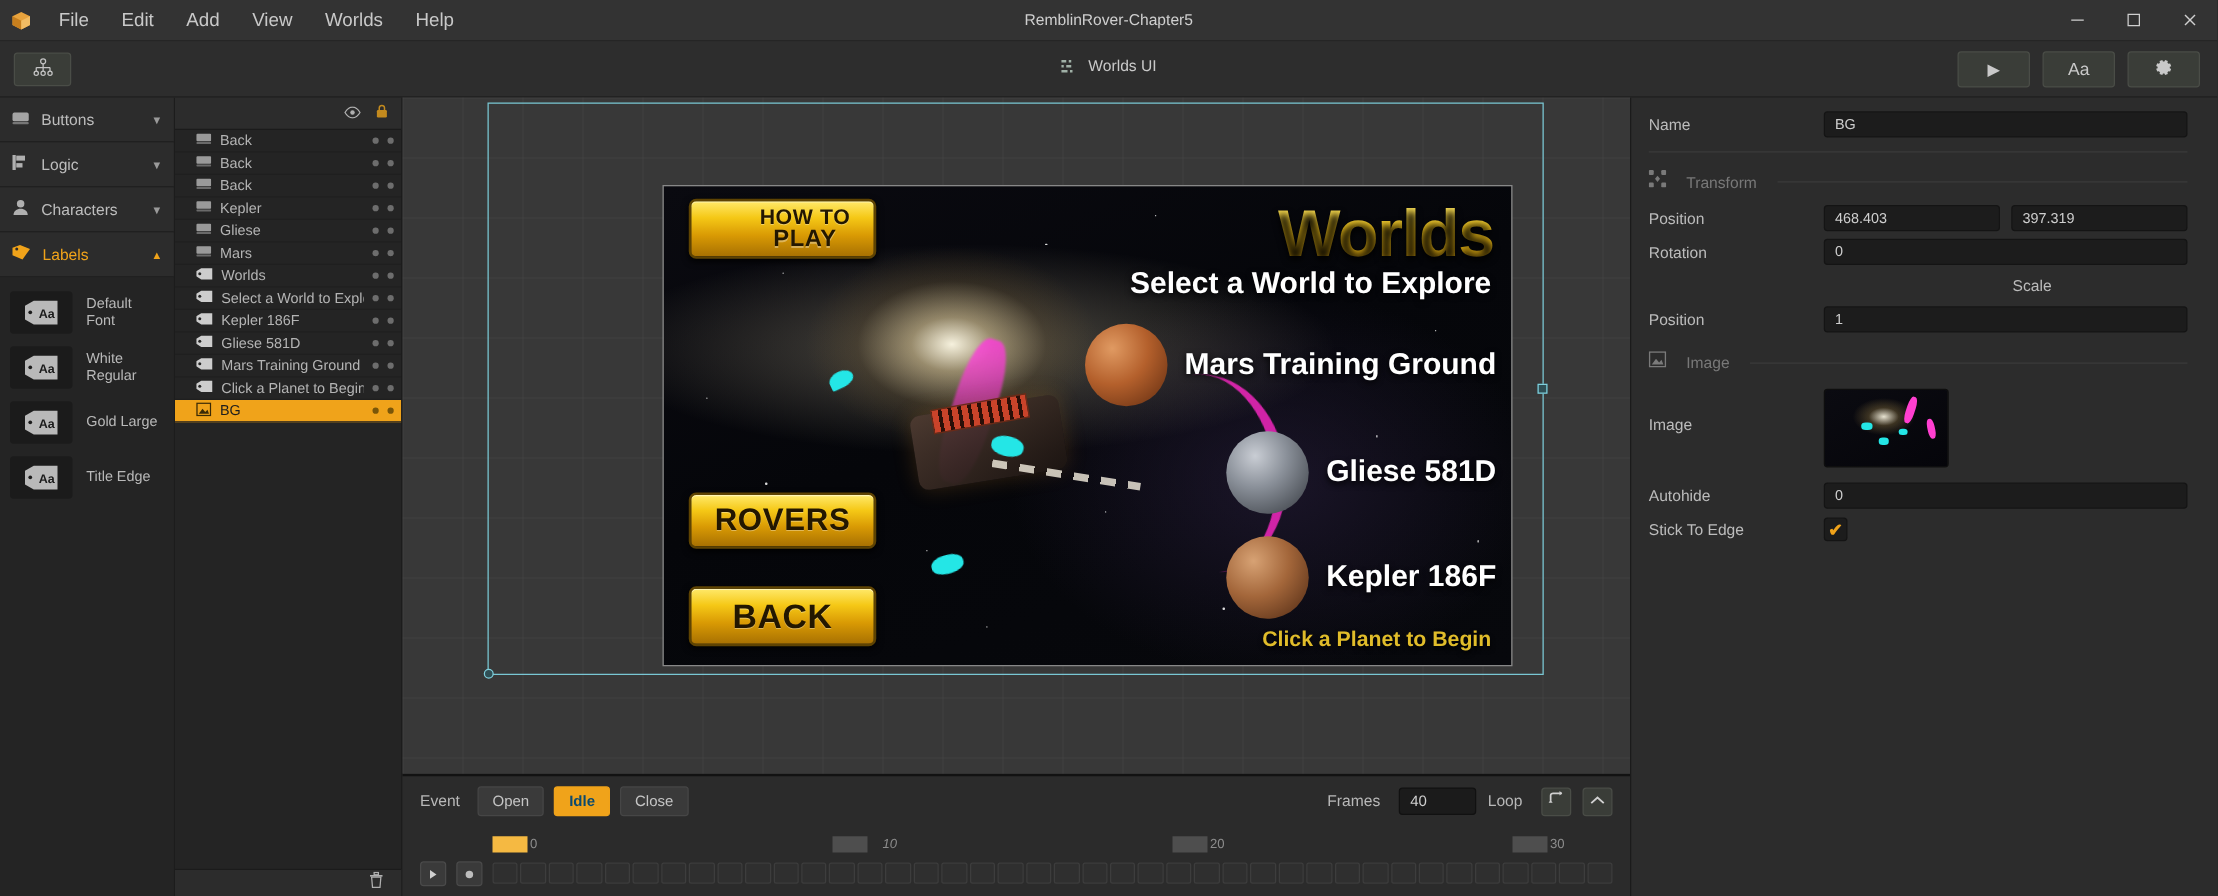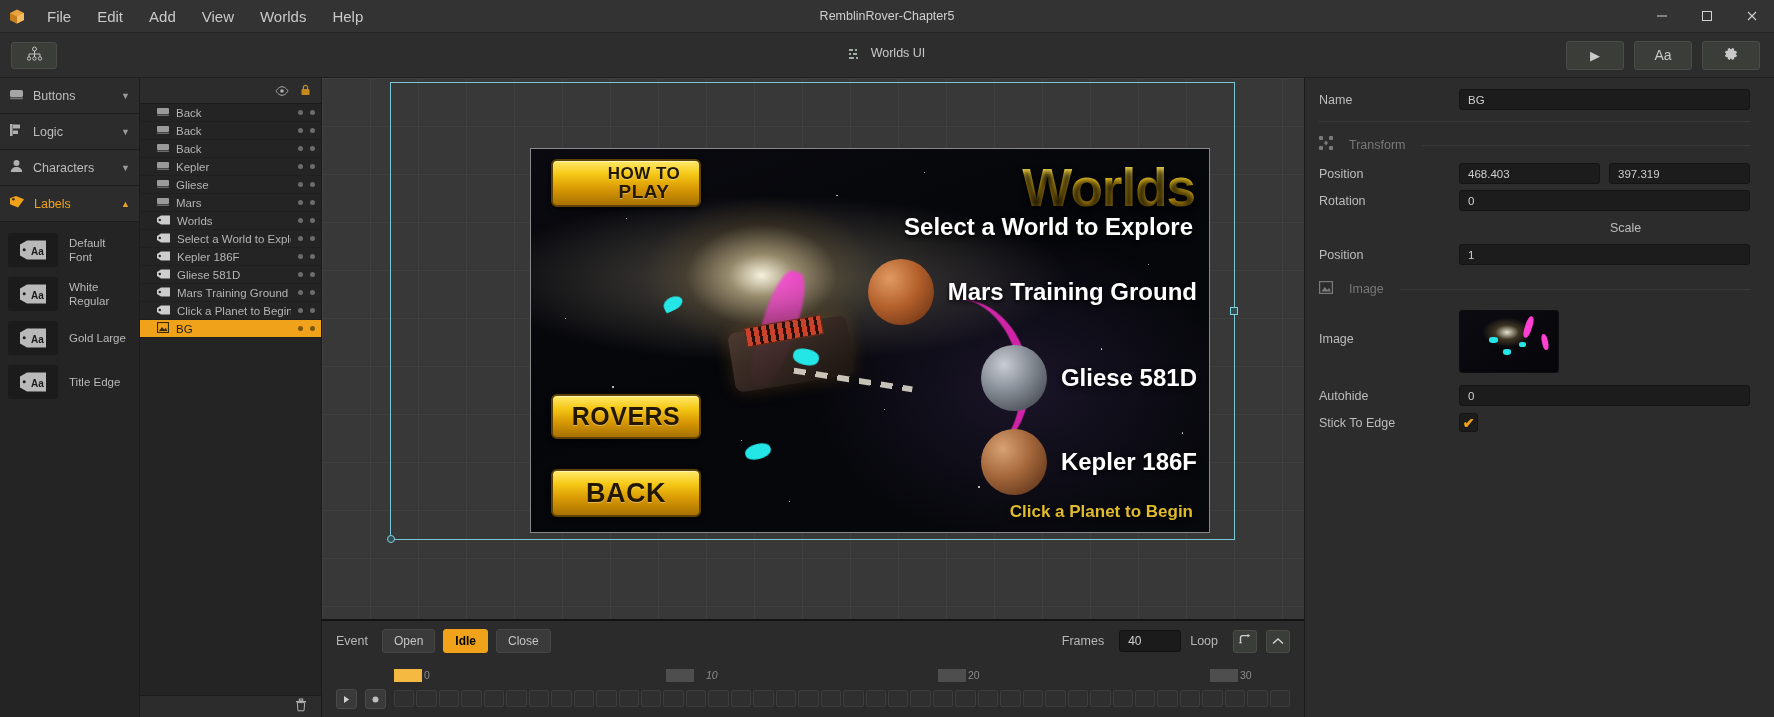--- a/index.html
+++ b/index.html
@@ -208,21 +208,21 @@
   .timeline {
     height: 98px; flex: 0 0 98px; background: #2b2b2b; border-top: 2px solid #121212;
     display: flex; flex-direction: column;
   }
   .tl-row1 { height: 40px; display: flex; align-items: center; padding: 0 14px; gap: 8px; }
   .tl-label { font-size: 12.5px; color: #b8b8b8; margin-right: 6px; }
   .evt-btn {
     background: #3a3a3a; border: 1px solid #464646; border-radius: 3px;
     font-size: 12px; color: #c5c5c5; padding: 4px 11px; cursor: pointer;
   }
-  .evt-btn.active { background: #f0a31a; border-color: #f0a31a; color: #000000; font-weight: bold; }
+  .evt-btn.active { background: #f0a31a; border-color: #f0a31a; color: #0c4a6e; font-weight: bold; }
   .tl-right { margin-left: auto; display: flex; align-items: center; gap: 9px; }
   .num-input {
     background: #1b1b1b; border: 1px solid #111; border-radius: 3px; height: 22px;
     width: 62px; font-size: 12px; color: #d0d0d0; display: flex; align-items: center;
     padding-left: 8px;
   }
   .icon-btn {
     width: 24px; height: 23px; background: #3a3d38; border: 1px solid #4a4d47;
     border-radius: 3px; display: flex; align-items: center; justify-content: center;
     cursor: pointer; color: #c9c9c9;

